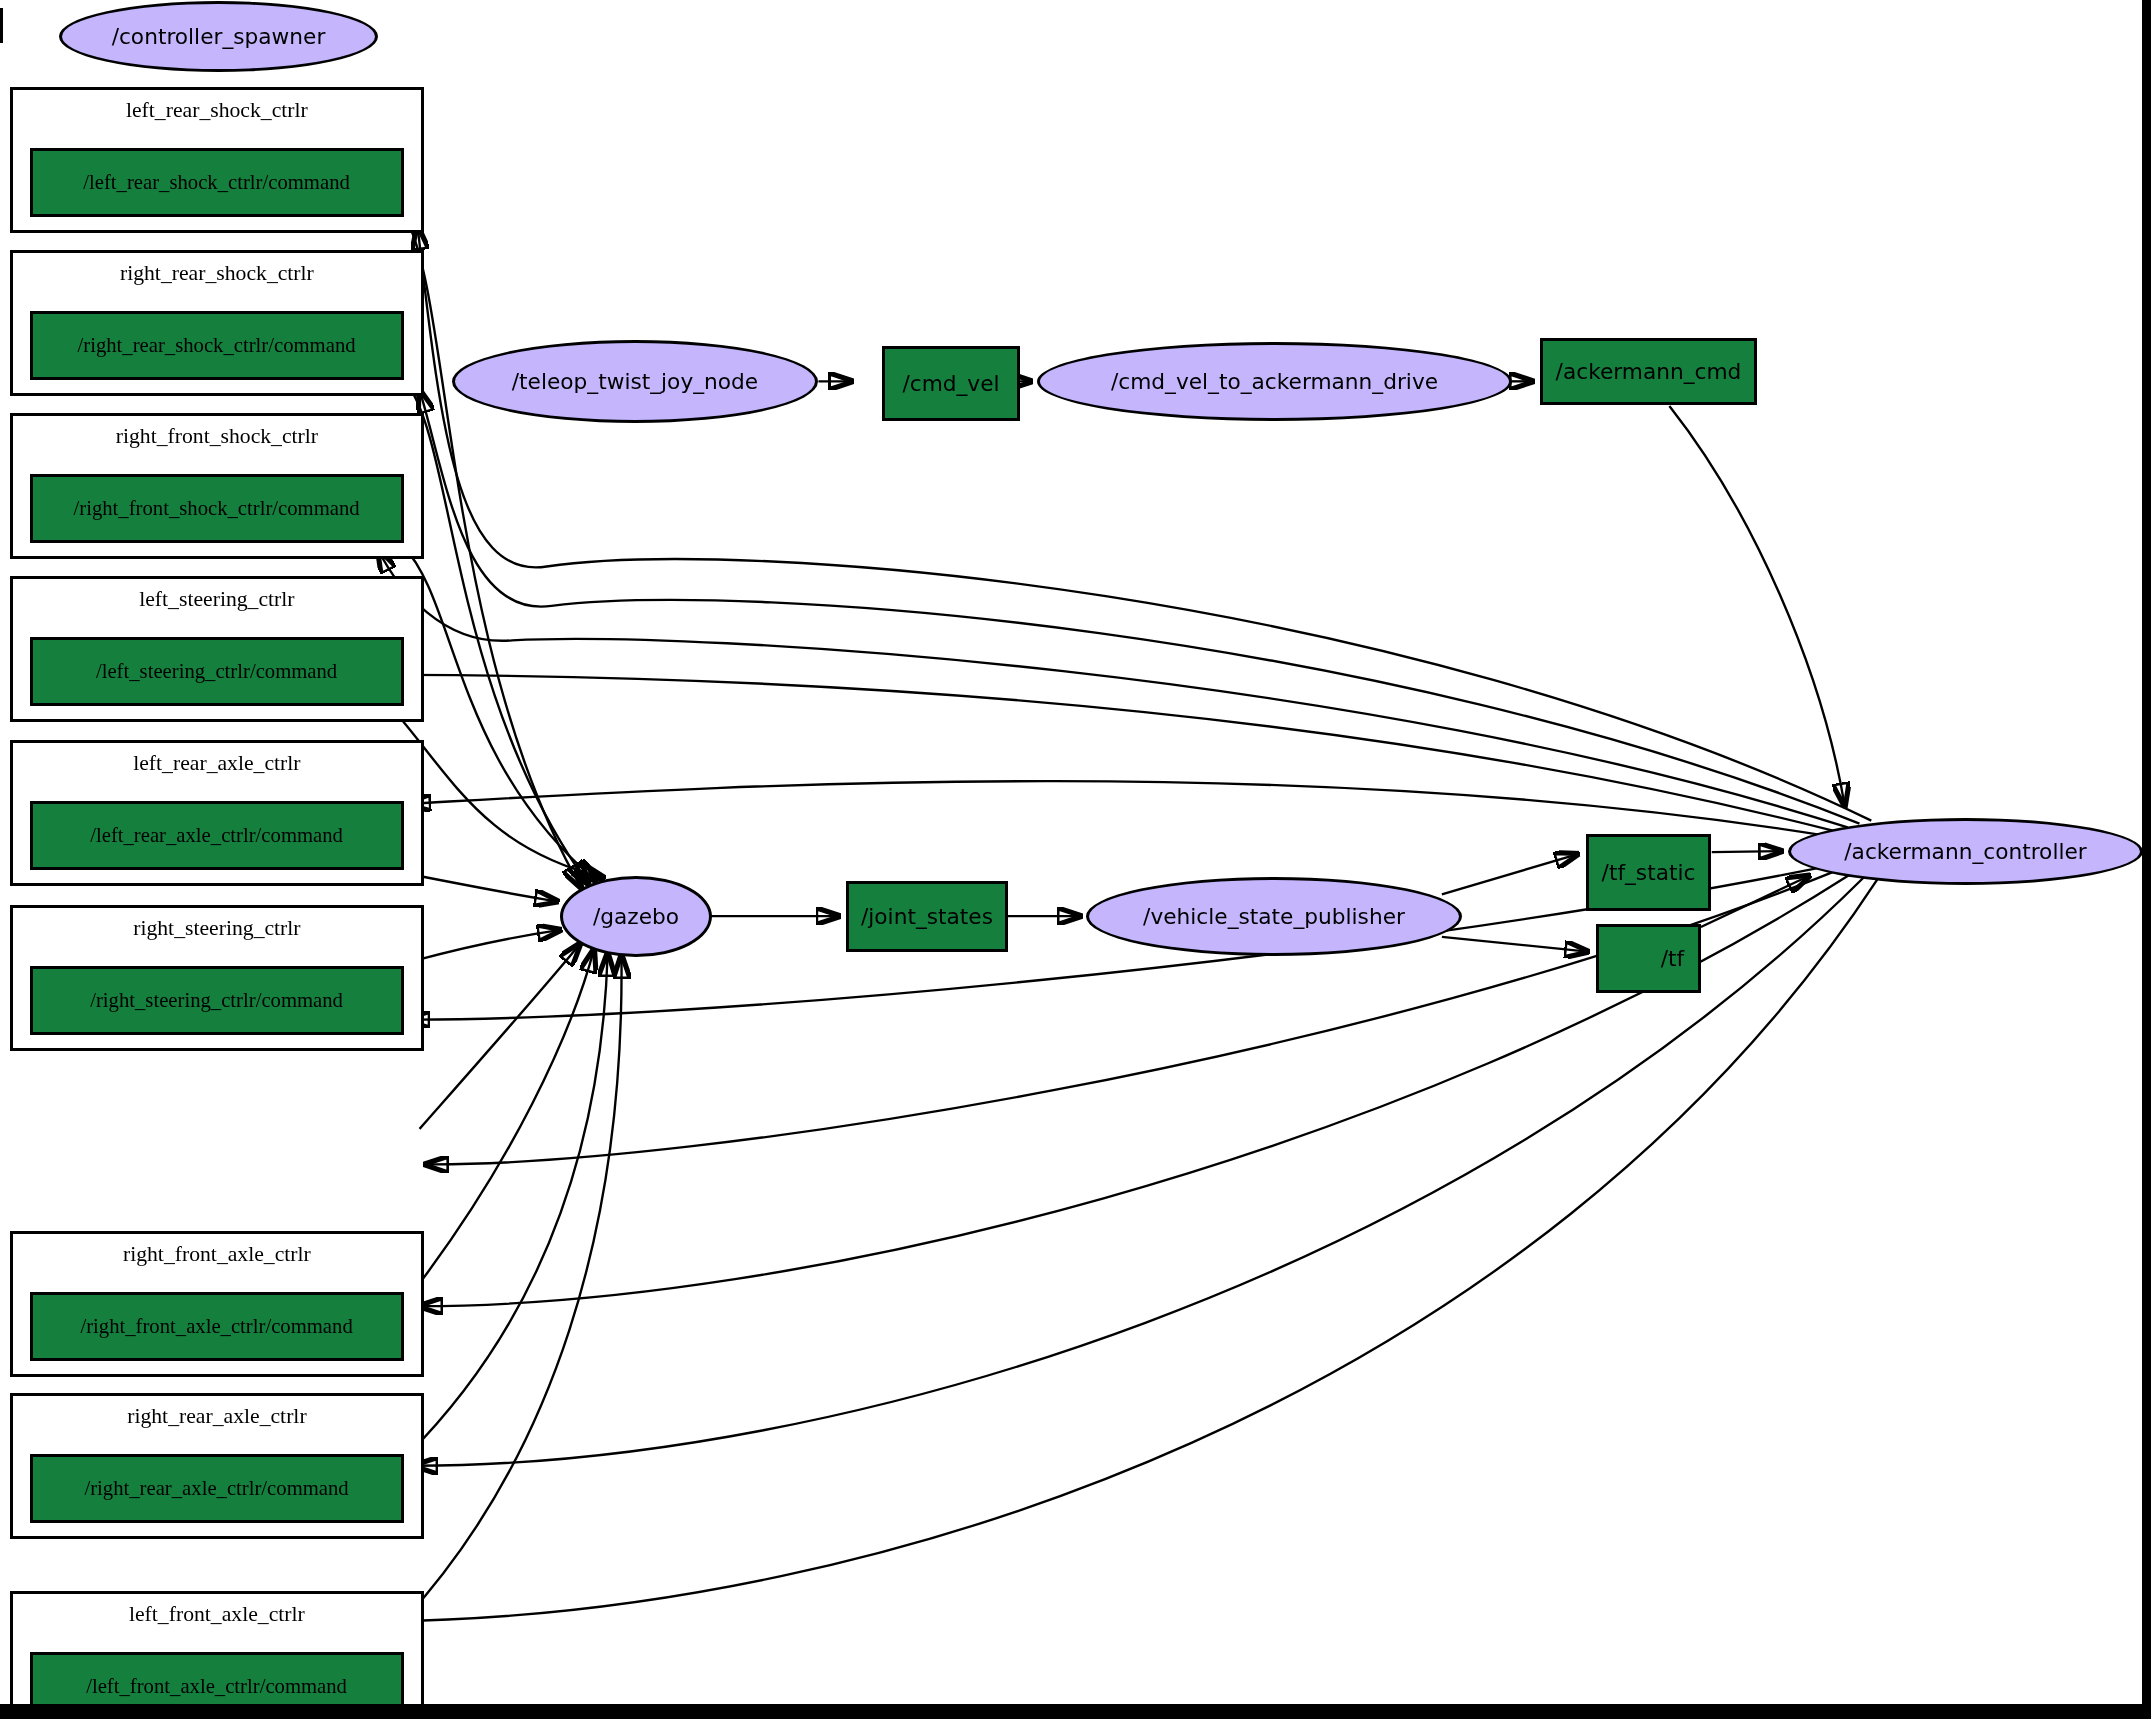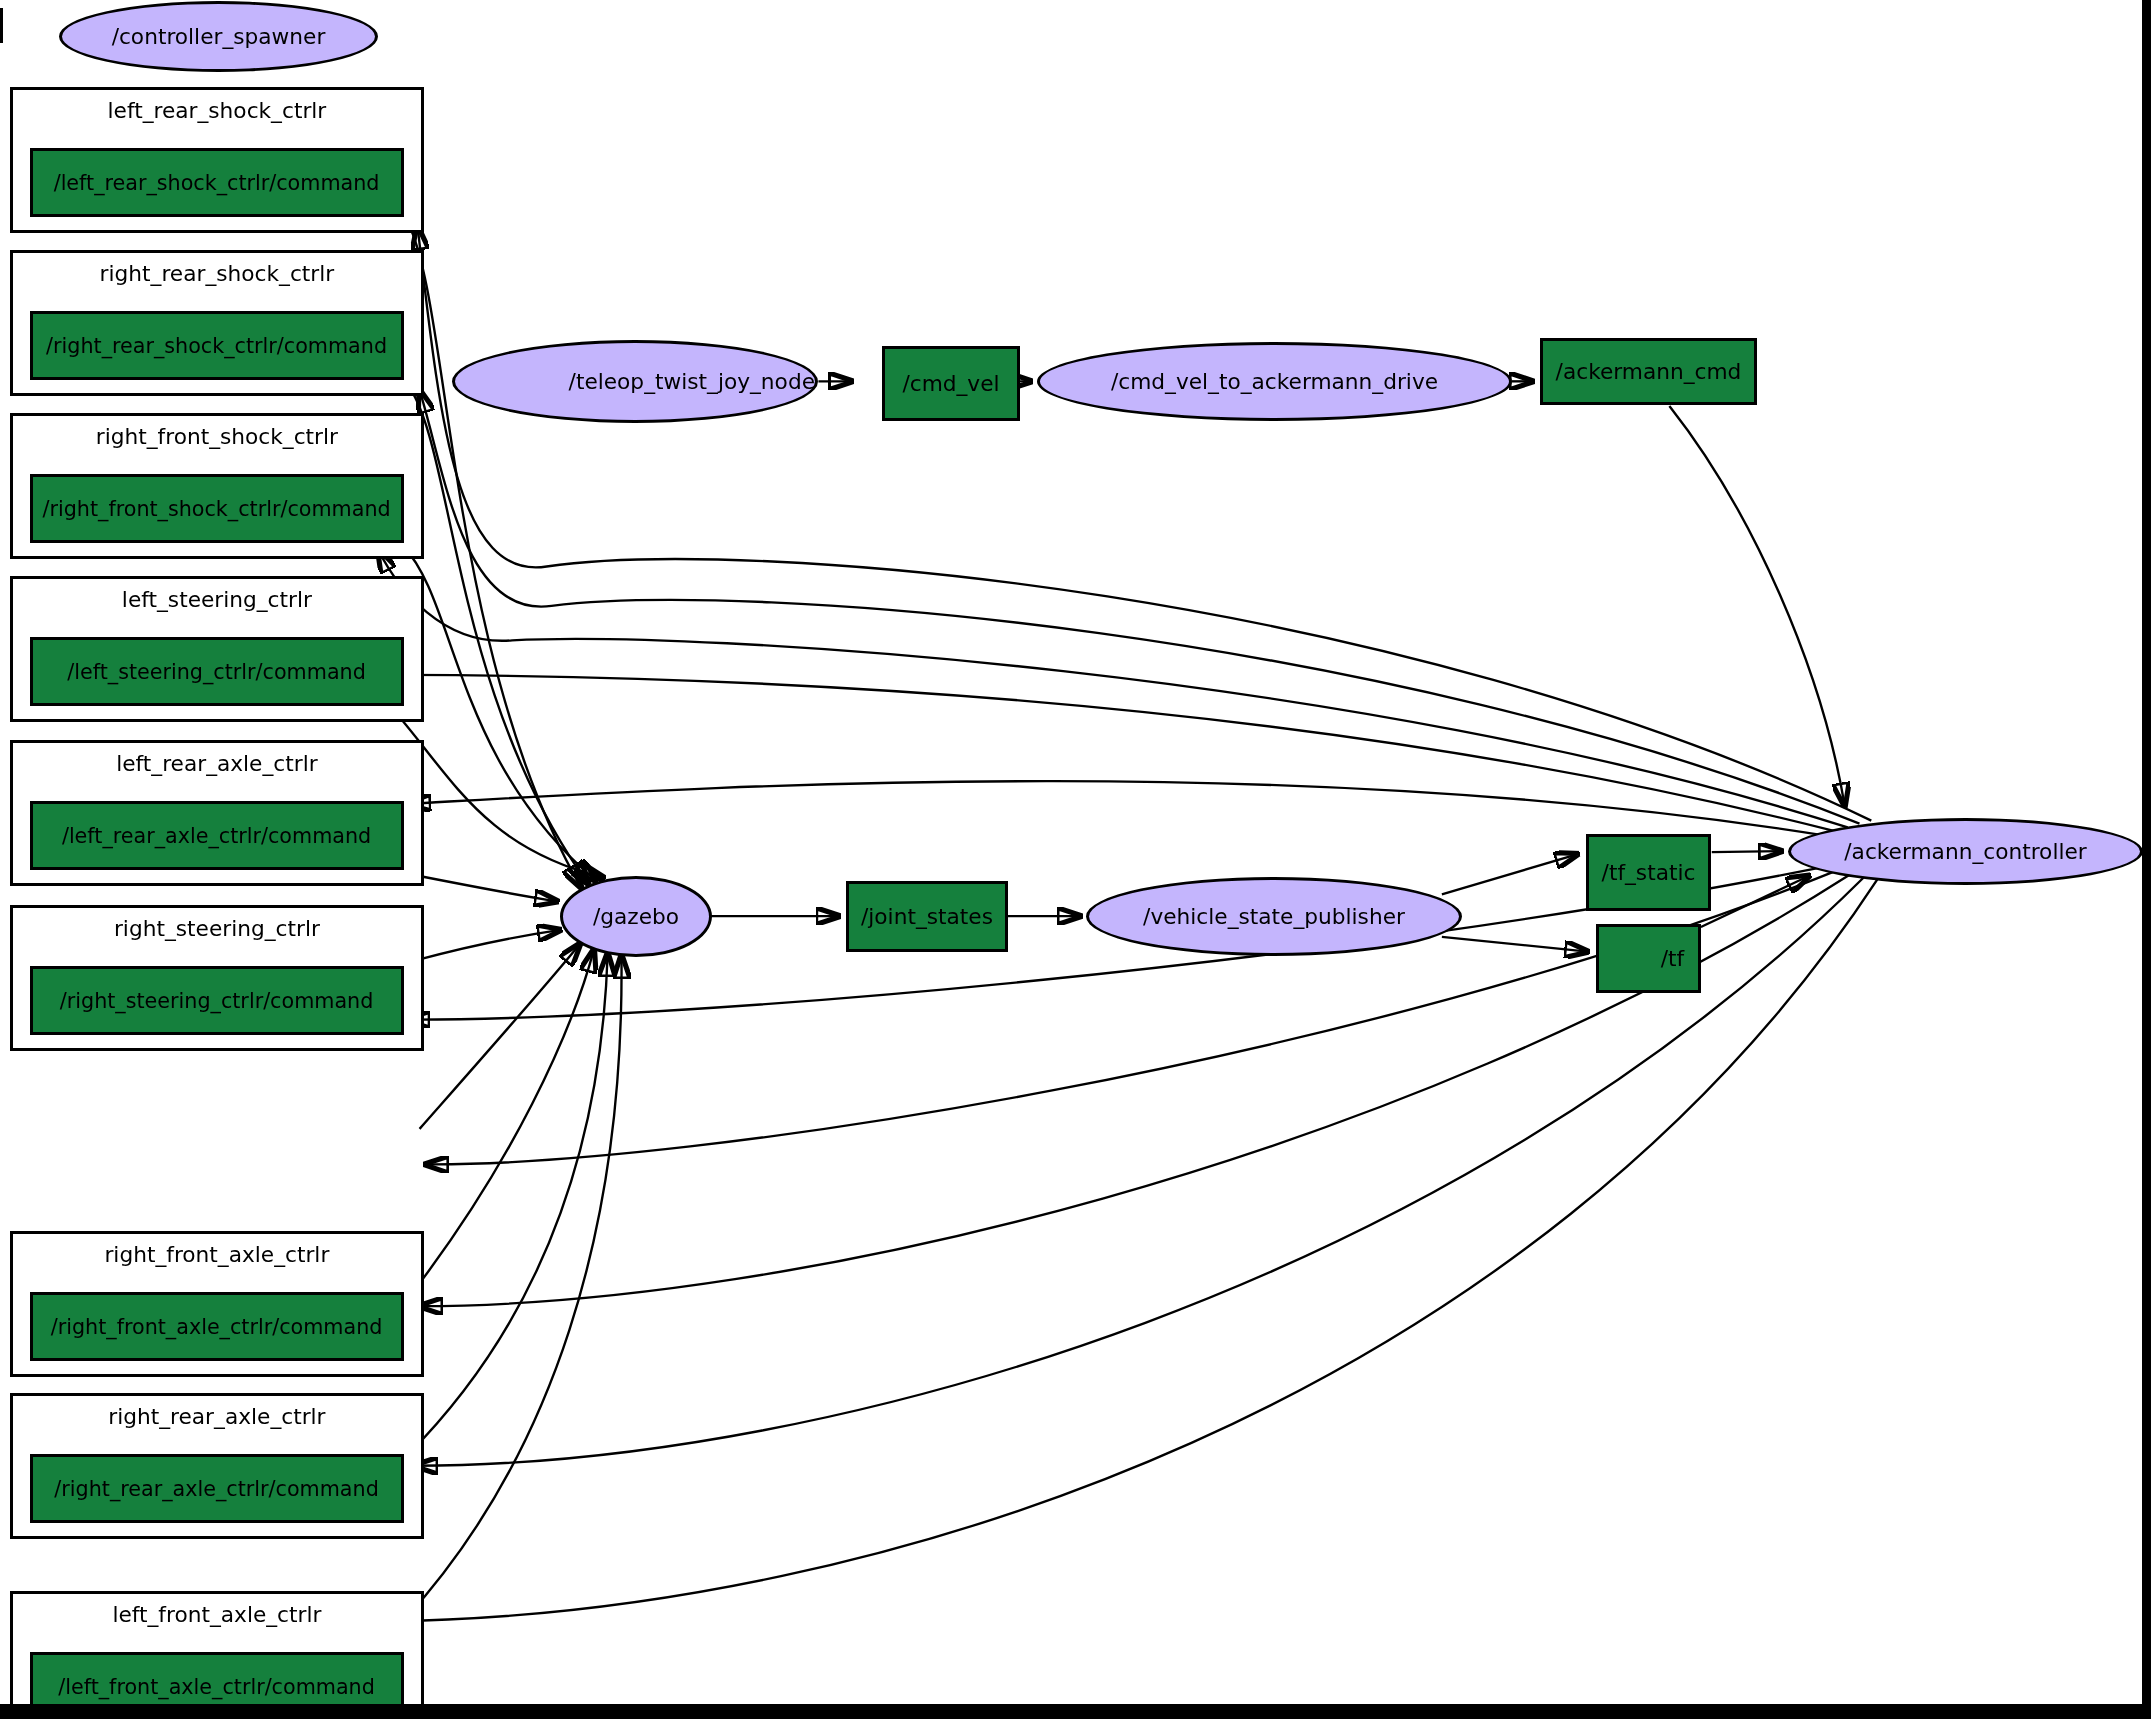--- a/index.html
+++ b/index.html
@@ -14,32 +14,32 @@
     display:flex;align-items:center;justify-content:center;box-sizing:border-box;
     font-size:21.7px;white-space:nowrap;
   }
   .topic-node{
     position:absolute;border:3px solid #000;background:#15803d;
     display:flex;align-items:center;justify-content:center;box-sizing:border-box;
     font-size:21.7px;white-space:nowrap;
   }
   .group{
     position:absolute;left:9.9px;width:414px;height:146px;border:3px solid #000;
-    background:#fff;box-sizing:border-box;
+    background:#fff;box-sizing:border-box;font-family:Liberation Serif, serif;
   }
   .group-title{
     position:absolute;top:7.9px;left:0;width:100%;text-align:center;font-size:21.7px;white-space:nowrap;
   }
   .group .topic-node{left:16.7px;top:58px;width:374px;height:69px;font-size:20.7px;}
   
   .g0{top:87px}.g1{top:250px}.g2{top:413px}.g3{top:576px}.g4{top:740px}
   .g5{top:905px}.g6{top:1067px}.g7{top:1231px}.g8{top:1393px}.g9{top:1591px}
   
   .n-controller-spawner{left:59px;top:1px;width:319px;height:71px;}
-  .n-teleop{left:452px;top:340px;width:366px;height:83px;justify-content:flex-end;}
+  .n-teleop{left:452px;top:340px;width:366px;height:83px;}
   .n-cvta{left:1037px;top:342px;width:475px;height:79px;}
   .n-gazebo{left:560px;top:876px;width:152px;height:81px;}
   .n-vsp{left:1086px;top:877px;width:376px;height:79px;}
   .n-ackermann{left:1788px;top:818px;width:355px;height:67px;}
   .t-cmd-vel{left:858px;top:346px;width:138px;height:75px;margin-left:24px;}
   .t-ackermann-cmd{left:1540px;top:338px;width:217px;height:67px;}
   .t-joint-states{left:846px;top:881px;width:162px;height:71px;}
   .t-tf-static{left:1586px;top:834px;width:125px;height:77px;}
   .t-tf{left:1596px;top:924px;width:105px;height:69px;padding-left:48px;}
   

